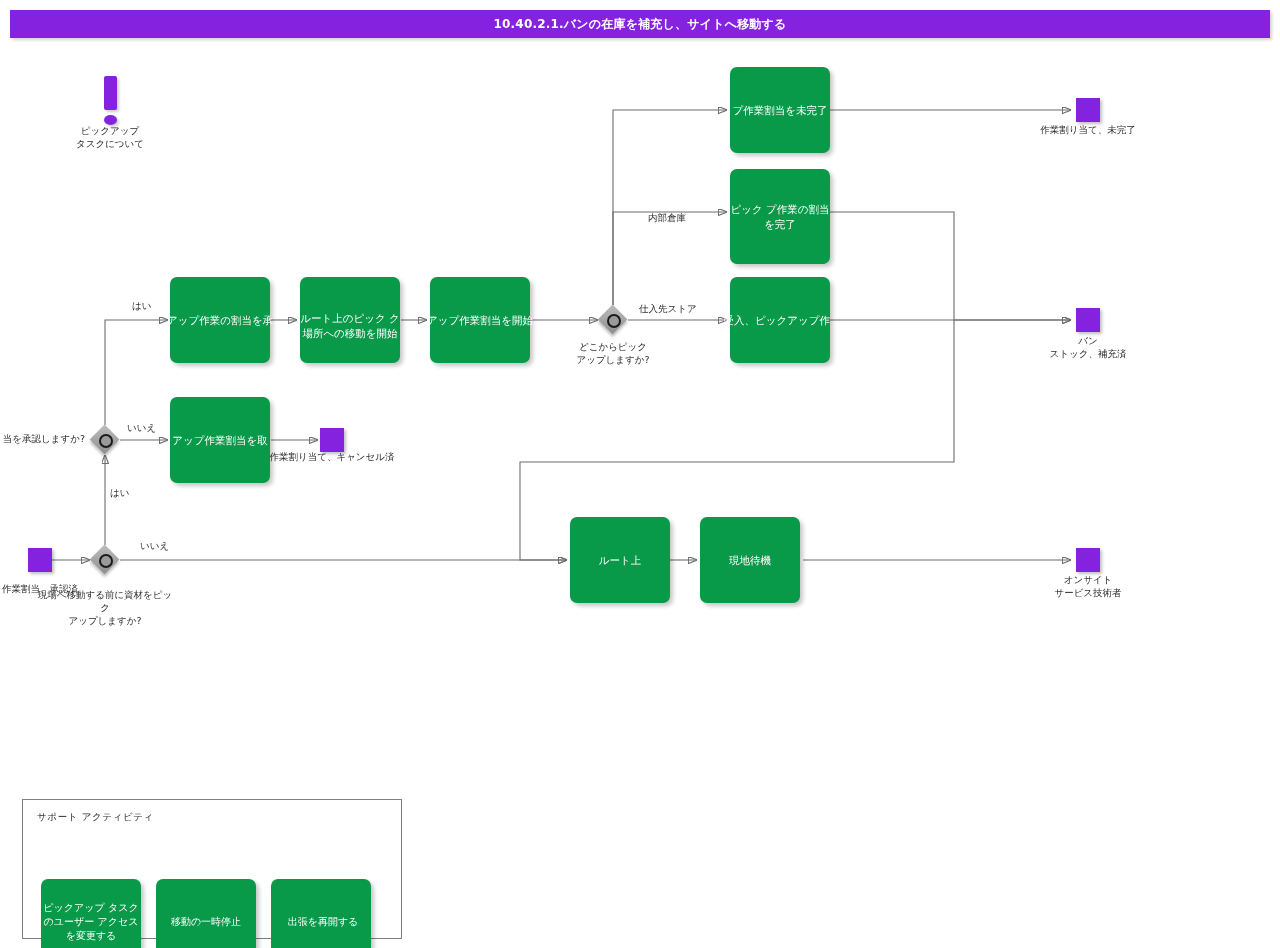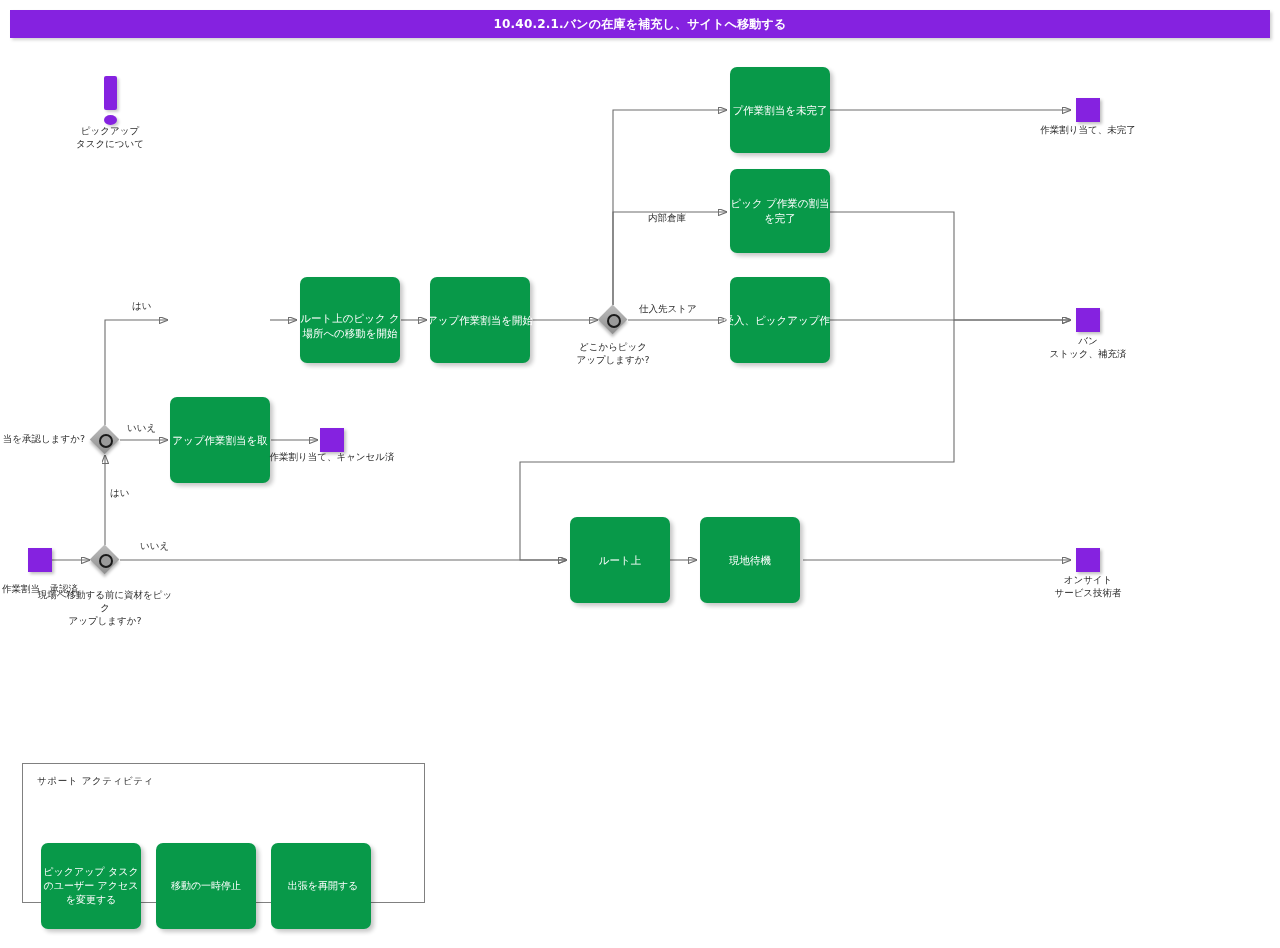--- a/index.html
+++ b/index.html
@@ -68,22 +68,22 @@
 
   
   .warn{position:absolute;}
   .warn .bar{width:13px;height:34px;background:#8522e0;border-radius:2px;
     box-shadow:2px 2px 3px rgba(0,0,0,.2);}
   .warn .dot{width:13px;height:10px;background:#8522e0;border-radius:50%;
     margin-top:5px;box-shadow:2px 2px 3px rgba(0,0,0,.2);}
 
   
   .support{
-    position:absolute;left:22px;top:763px;width:378px;height:138px;
-    border:1.4px solid #808080;background:#ffffff;padding-left:23px;
+    position:absolute;left:22px;top:799px;width:378px;height:138px;
+    border:1.4px solid #808080;background:#ffffff;
   }
   .support .hdr{
     position:absolute;left:14px;top:11px;font-size:9.5px;color:#2b2b2b;
     letter-spacing:.6px;
   }
   .support .task{font-size:10px;line-height:14px;margin-top:47px;}
 </style>
 </head>
 <body>
 
@@ -164,39 +164,42 @@
 
   <div class="gw" style="left:598px;top:305px;">
     <div class="dia"></div>
     <div class="ring"></div>
   </div>
   <div class="cap" style="left:543px;top:340px;width:140px;">どこからピック
 アップしますか?</div>
   <div class="edge-lbl" style="left:648px;top:212px;">内部倉庫</div>
   <div class="edge-lbl" style="left:639px;top:303px;">仕入先ストア</div>
 
+  <div class="task" style="left:170px;top:277px;width:100px;height:86px;">
+    <span class="lbl">アップ作業の割当を承</span>
+  </div>
 
   <div class="task" style="left:300px;top:277px;width:100px;height:86px;">
     <span class="lbl wrap" style="width:110px;margin-top:12px;">ルート上のピック
 ク場所への移動を開始</span>
   </div>
 
   <div class="task" style="left:430px;top:277px;width:100px;height:86px;">
     <span class="lbl">アップ作業割当を開始</span>
   </div>
 
   <div class="task" style="left:170px;top:397px;width:100px;height:86px;align-items:center;">
     <span class="lbl">アップ作業割当を取</span>
   </div>
 
   <div class="task" style="left:730px;top:67px;width:100px;height:86px;">
     <span class="lbl">プ作業割当を未完了</span>
   </div>
 
-  <div class="task" style="left:730px;top:169px;width:100px;height:84px;">
+  <div class="task" style="left:730px;top:169px;width:100px;height:95px;">
     <span class="lbl wrap" style="width:110px;">ピック
 プ作業の割当を完了</span>
   </div>
 
   <div class="task" style="left:730px;top:277px;width:100px;height:86px;justify-content:flex-end;">
     <span class="lbl">受入、ピックアップ作</span>
   </div>
 
   <div class="task" style="left:570px;top:517px;width:100px;height:86px;">
     <span class="lbl">ルート上</span>

